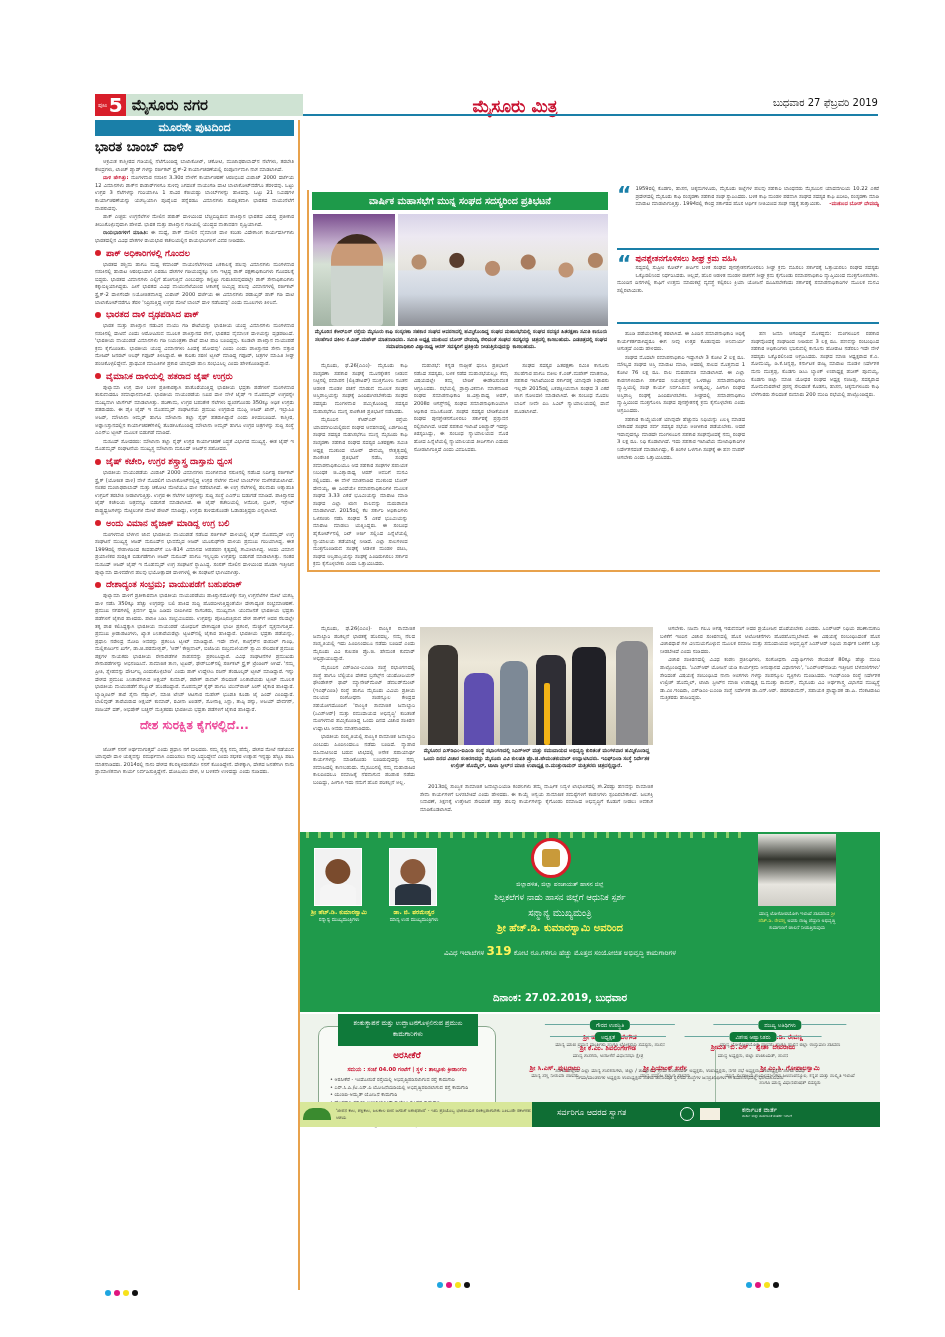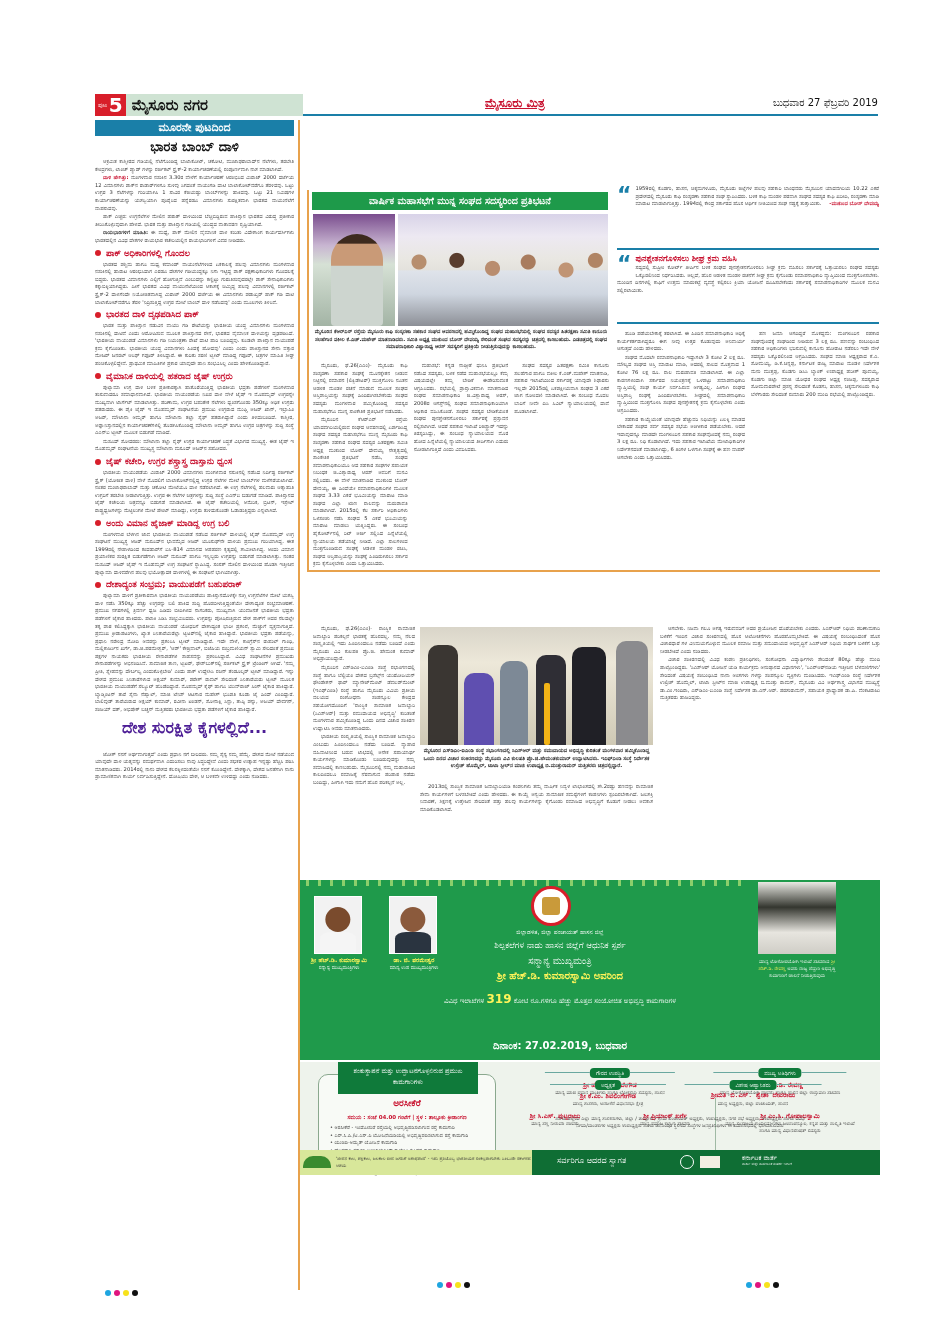--- a/index.html
+++ b/index.html
@@ -8,33 +8,33 @@
 
   .page { position: absolute; left: 0; top: 0; width: 945px; height: 1337px; }
 
   
   .hdr { position: absolute; left: 95px; top: 94px; width: 783px; height: 22px; }
   .hdr-left { position: absolute; left: 0; top: 0; width: 208px; height: 22px; background: #cfe3d3; display: flex; align-items: center; }
   .hdr-pg { background: #d81e2a; color: #fff; height: 22px; display: flex; align-items: center; padding: 0 3px; }
   .hdr-pg .small { font-size: 6px; margin-right: 2px; }
   .hdr-pg .num { font-size: 20px; font-weight: bold; line-height: 22px; }
   .hdr-sec { font-size: 15px; font-weight: bold; margin-left: 6px; color: #111; }
-  .hdr-mast { position: absolute; left: 420px; top: 2px; font-size: 12px; font-weight: bold; color: #c8102e; transform: translateX(-50%); text-decoration: underline; }
+  .hdr-mast { position: absolute; left: 420px; top: 2px; font-size: 17px; font-weight: bold; color: #c8102e; transform: translateX(-50%); }
   .hdr-date { position: absolute; right: 0; top: 3px; font-size: 10px; color: #111; }
   .hdr-line { position: absolute; left: 208px; top: 20px; width: 575px; height: 2px; background: #1a7fa8; }
 
   
   .lcol { position: absolute; left: 95px; top: 120px; width: 205px; height: 1170px; border-right: 2px solid #e8a24c; padding-right: 4px; overflow: hidden; }
   .lcol-band { background: #1a7fa8; color: #fff; font-size: 11px; font-weight: bold; text-align: center; height: 16px; line-height: 16px; margin-bottom: 3px; }
-  .lcol-title { font-size: 13px; font-weight: bold; text-align: center; margin-bottom: 3px; color: #111; }
+  .lcol-title { font-size: 13px; font-weight: bold; text-align: left; margin-bottom: 3px; color: #111; }
   .lcol p { font-size: 5.2px; line-height: 7.6px; text-align: justify; text-indent: 8px; color: #333; margin-bottom: 1px; }
   .lcol .lead { color: #c8102e; font-weight: bold; }
   .subhead { font-size: 8.5px; font-weight: bold; color: #c8102e; margin: 3px 0 2px 0; display: flex; align-items: center; }
   .subhead .dot { width: 6px; height: 6px; border-radius: 50%; background: #d81e2a; margin-right: 5px; flex: none; }
-  .bighead { font-size: 16px; font-weight: bold; text-align: center; margin: 4px 0 14px 0; color: #4c1d95; }
+  .bighead { font-size: 12px; font-weight: bold; text-align: center; margin: 4px 0 14px 0; color: #ec4899; }
 
   
   .story1 { position: absolute; left: 308px; top: 115px; width: 572px; }
   .h1 { font-size: 25px; font-weight: bold; line-height: 32px; color: #111; text-align: center; white-space: nowrap; }
   .h1 .red { color: #d81e2a; }
   .greenbar { position: absolute; left: 312px; top: 192px; width: 296px; height: 18px; background: #1e9a4a; color: #fff; font-size: 9.5px; font-weight: bold; text-align: center; line-height: 18px; }
   .photo { position: absolute; overflow: hidden; }
   .ph1 { left: 313px; top: 214px; width: 82px; height: 112px; background: linear-gradient(180deg, #7a4d8e 0%, #c8b5d1 28%, #d6e1d5 45%, #a3b4a5 100%); }
   .ph1 .person { position: absolute; left: 18px; top: 20px; width: 52px; height: 92px; border-radius: 26px 26px 4px 4px; background: linear-gradient(180deg, #3d2a1e 0%, #3d2a1e 10%, #c99a77 11%, #c99a77 34%, #cdd5cf 35%, #cdd5cf 100%); }
   .ph2 { left: 398px; top: 214px; width: 210px; height: 112px; background: linear-gradient(180deg, #d8d3e8 0%, #ede9f2 20%, #e9e7e2 40%, #c9c7c2 100%); }
@@ -67,21 +67,21 @@
   .h2sub { position: absolute; left: 308px; top: 601px; width: 572px; font-size: 14px; font-weight: bold; text-align: center; color: #d81e2a; }
   .cols3 { left: 313px; top: 625px; width: 102px; height: 240px; }
   .ph3 { left: 420px; top: 627px; width: 233px; height: 118px; background: linear-gradient(180deg, #d9d5c9 0%, #ede8d9 30%, #cfc9b5 100%); }
   .ph3 .p { position: absolute; bottom: 0; border-radius: 10px 10px 0 0; }
   .cap3 { left: 420px; top: 747px; width: 233px; }
   .cols4 { left: 420px; top: 783px; width: 233px; height: 82px; }
   .cols5 { left: 660px; top: 625px; width: 220px; height: 240px; }
   .cols5 .c { font-size: 5.2px; }
 
   
-  .ad { position: absolute; left: 300px; top: 880px; width: 528px; height: 295px; }
+  .ad { position: absolute; left: 300px; top: 832px; width: 528px; height: 295px; }
   .ad-top { position: absolute; left: 0; top: 0; width: 580px; height: 180px; background: #1f9a4b; }
   .ad-border { position: absolute; left: 0; top: 0; width: 450px; height: 6px; background: repeating-linear-gradient(90deg, #1f9a4b 0 6px, #8bcf6b 6px 9px, #1f9a4b 9px 12px); }
   .ad-photo { position: absolute; background: #f2f2f2; border: 1px solid #fff; overflow: hidden; }
   .ad-photo .face { position: absolute; left: 50%; top: 18%; width: 55%; height: 45%; transform: translateX(-50%); border-radius: 50%; background: #8a5a3c; }
   .ad-photo .body { position: absolute; left: 10%; right: 10%; bottom: 0; height: 38%; border-radius: 30% 30% 0 0; }
   .ad-label { position: absolute; color: #fff45a; font-size: 6px; font-weight: bold; text-align: center; }
   .ad-sublabel { position: absolute; color: #fff; font-size: 5px; text-align: center; }
   .emblem { position: absolute; left: 231px; top: 6px; width: 40px; height: 40px; border-radius: 50%; background: #fff; border: 3px solid #d81e2a; display: flex; align-items: center; justify-content: center; }
   .emblem .inner { width: 18px; height: 18px; background: #c99a3a; border-radius: 3px; }
   .ad-line { position: absolute; left: 60px; width: 400px; text-align: center; color: #fff; }

